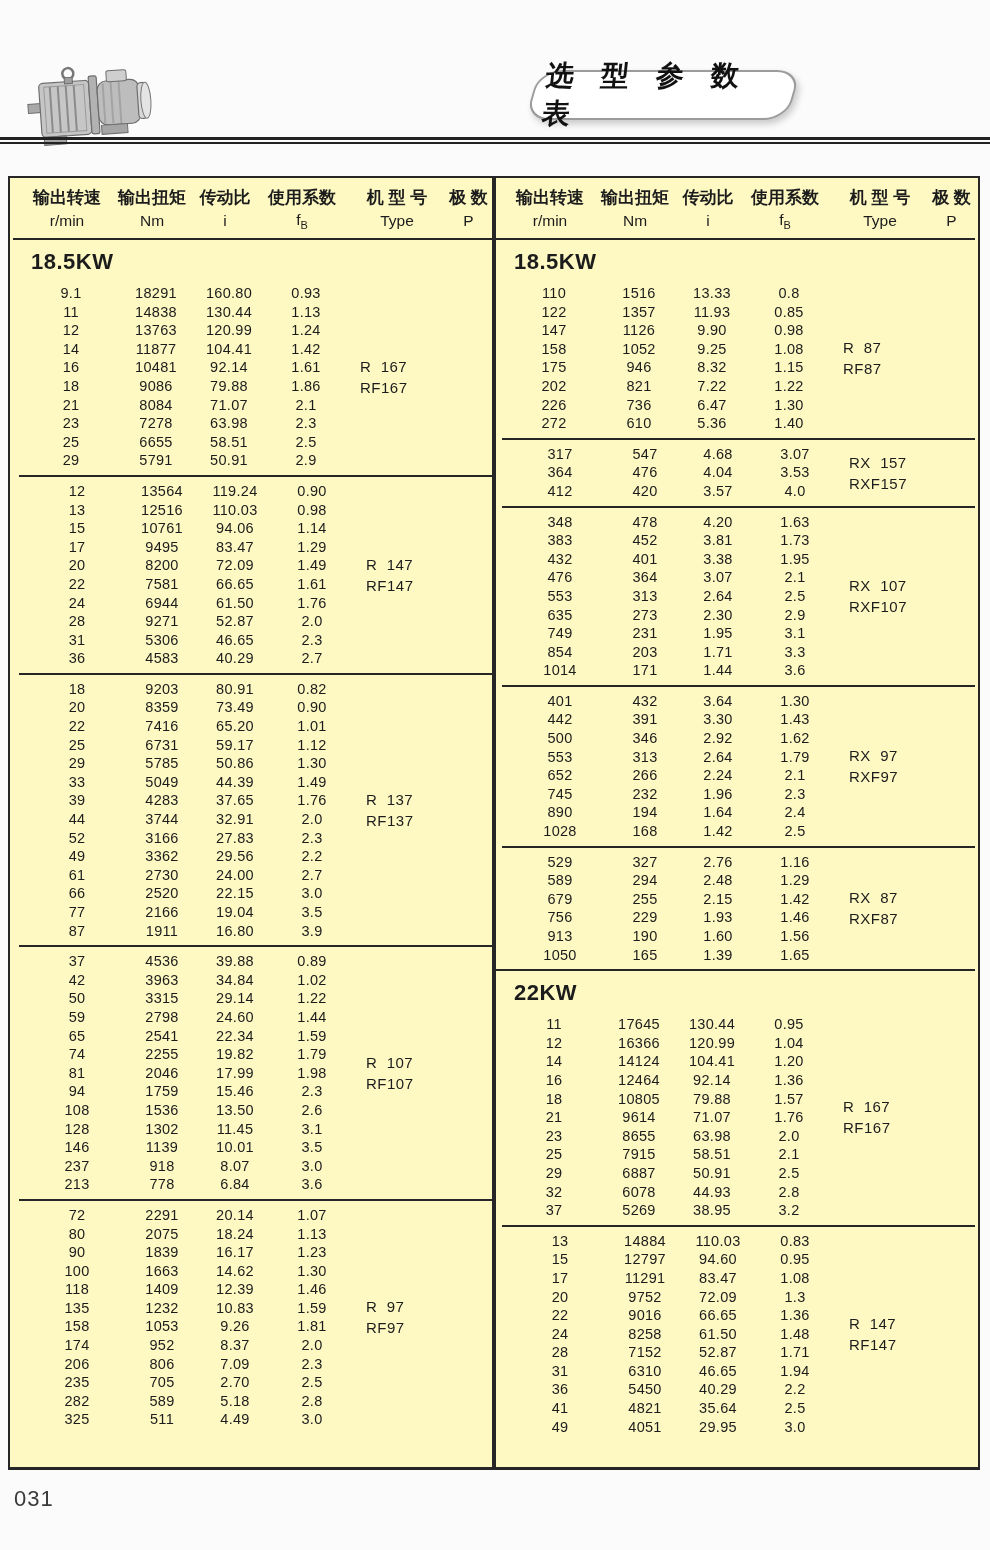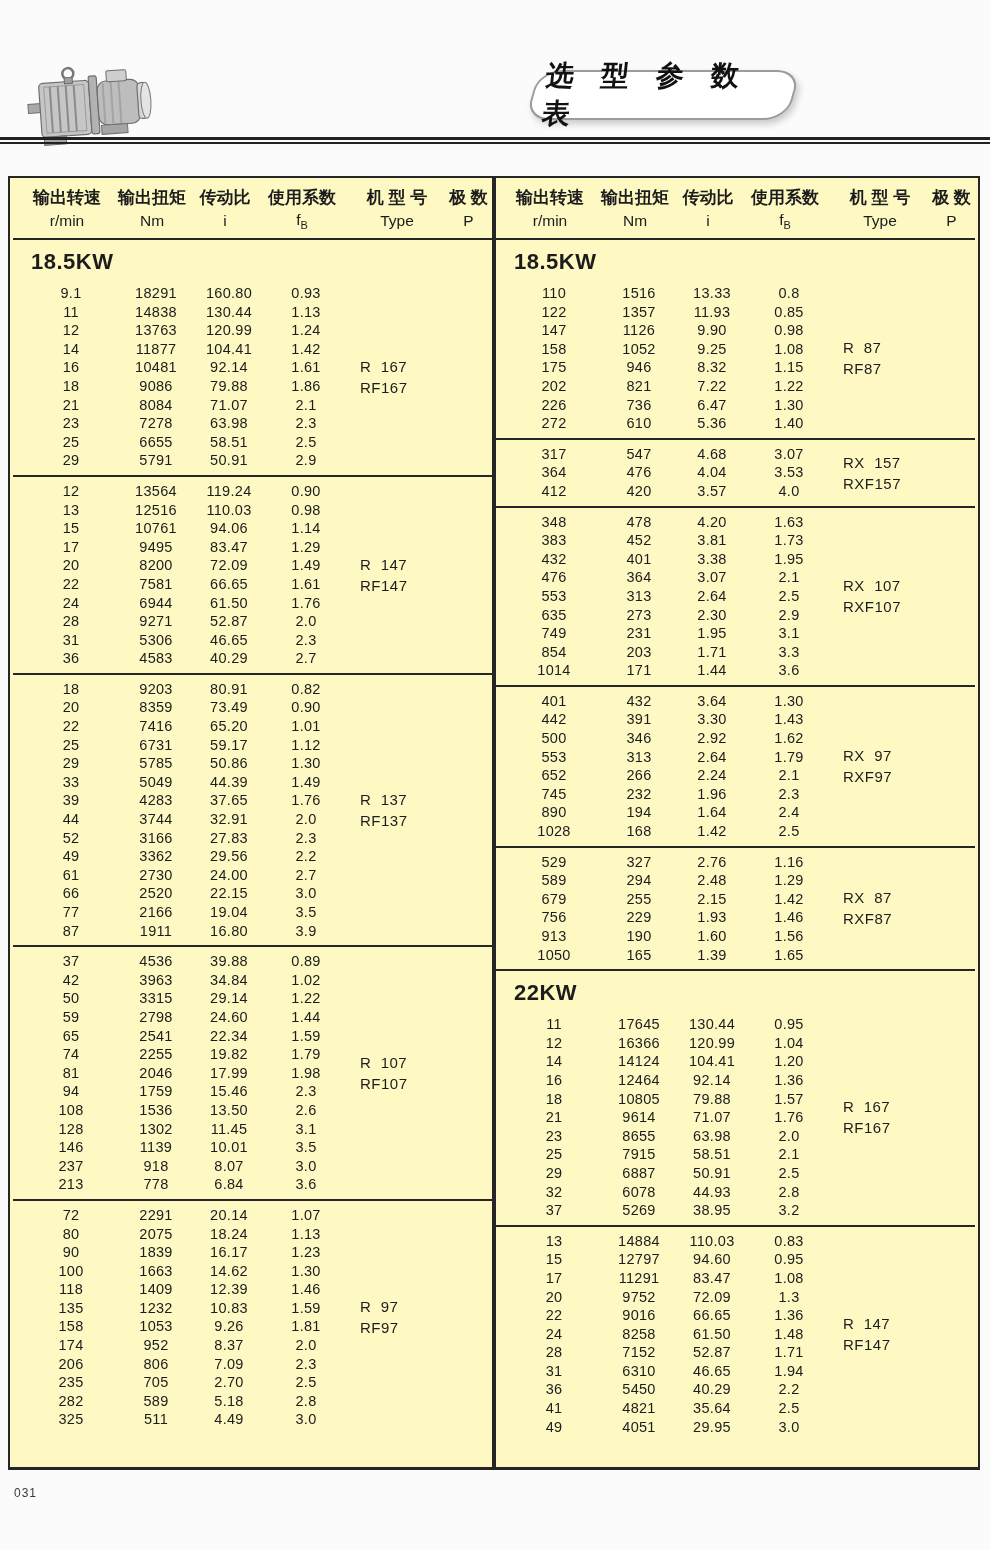--- a/index.html
+++ b/index.html
@@ -52,36 +52,36 @@
   .col-header .cn{font-size:17px;font-weight:bold;text-align:center;white-space:nowrap;}
   .col-header .unit{font-size:15.5px;text-align:center;}
   .col-header sub{font-size:11px;}
   
   .section + .section{border-top:2px solid #262626;}
   .sec-title{
     font-size:22px;font-weight:bold;letter-spacing:0.5px;
     padding:8px 8px 3px 18px;height:28px;line-height:28px;
   }
   .block{position:relative;padding:5px 4px;}
-  .block + .block{border-top:2px solid #262626;}
+  .block + .block{border-top:2px solid #262626;margin-left:6px;}
   .drow{
     display:grid;grid-template-columns:92px 78px 68px 86px;
     margin-left:8px;height:18.6px;line-height:18.6px;
   }
   .drow span{font-size:14.5px;text-align:center;letter-spacing:0.3px;}
   .type-wrap{
     position:absolute;left:347px;top:50%;transform:translateY(-50%);
   }
   .type-row{display:flex;height:21px;line-height:21px;gap:32px;}
   .type-row .t-label{width:96px;font-size:15px;white-space:pre;letter-spacing:0.5px;}
   .type-row .t-pole{width:46px;font-size:15px;text-align:center;}
   
   .page-number{
     position:absolute;left:14px;top:1486px;
-    font-size:12px;color:#3a3a3a;letter-spacing:1px;
+    font-size:22px;color:#3a3a3a;letter-spacing:1px;
   }
 </style>
 </head>
 <body>
 
 <div class="logo-wrap">
   <svg width="132" height="92" viewBox="0 0 132 92">
 
     <rect x="2" y="42" width="13" height="9" fill="#a9a9a9" stroke="#6e6e6e" stroke-width="1"></rect>
 

